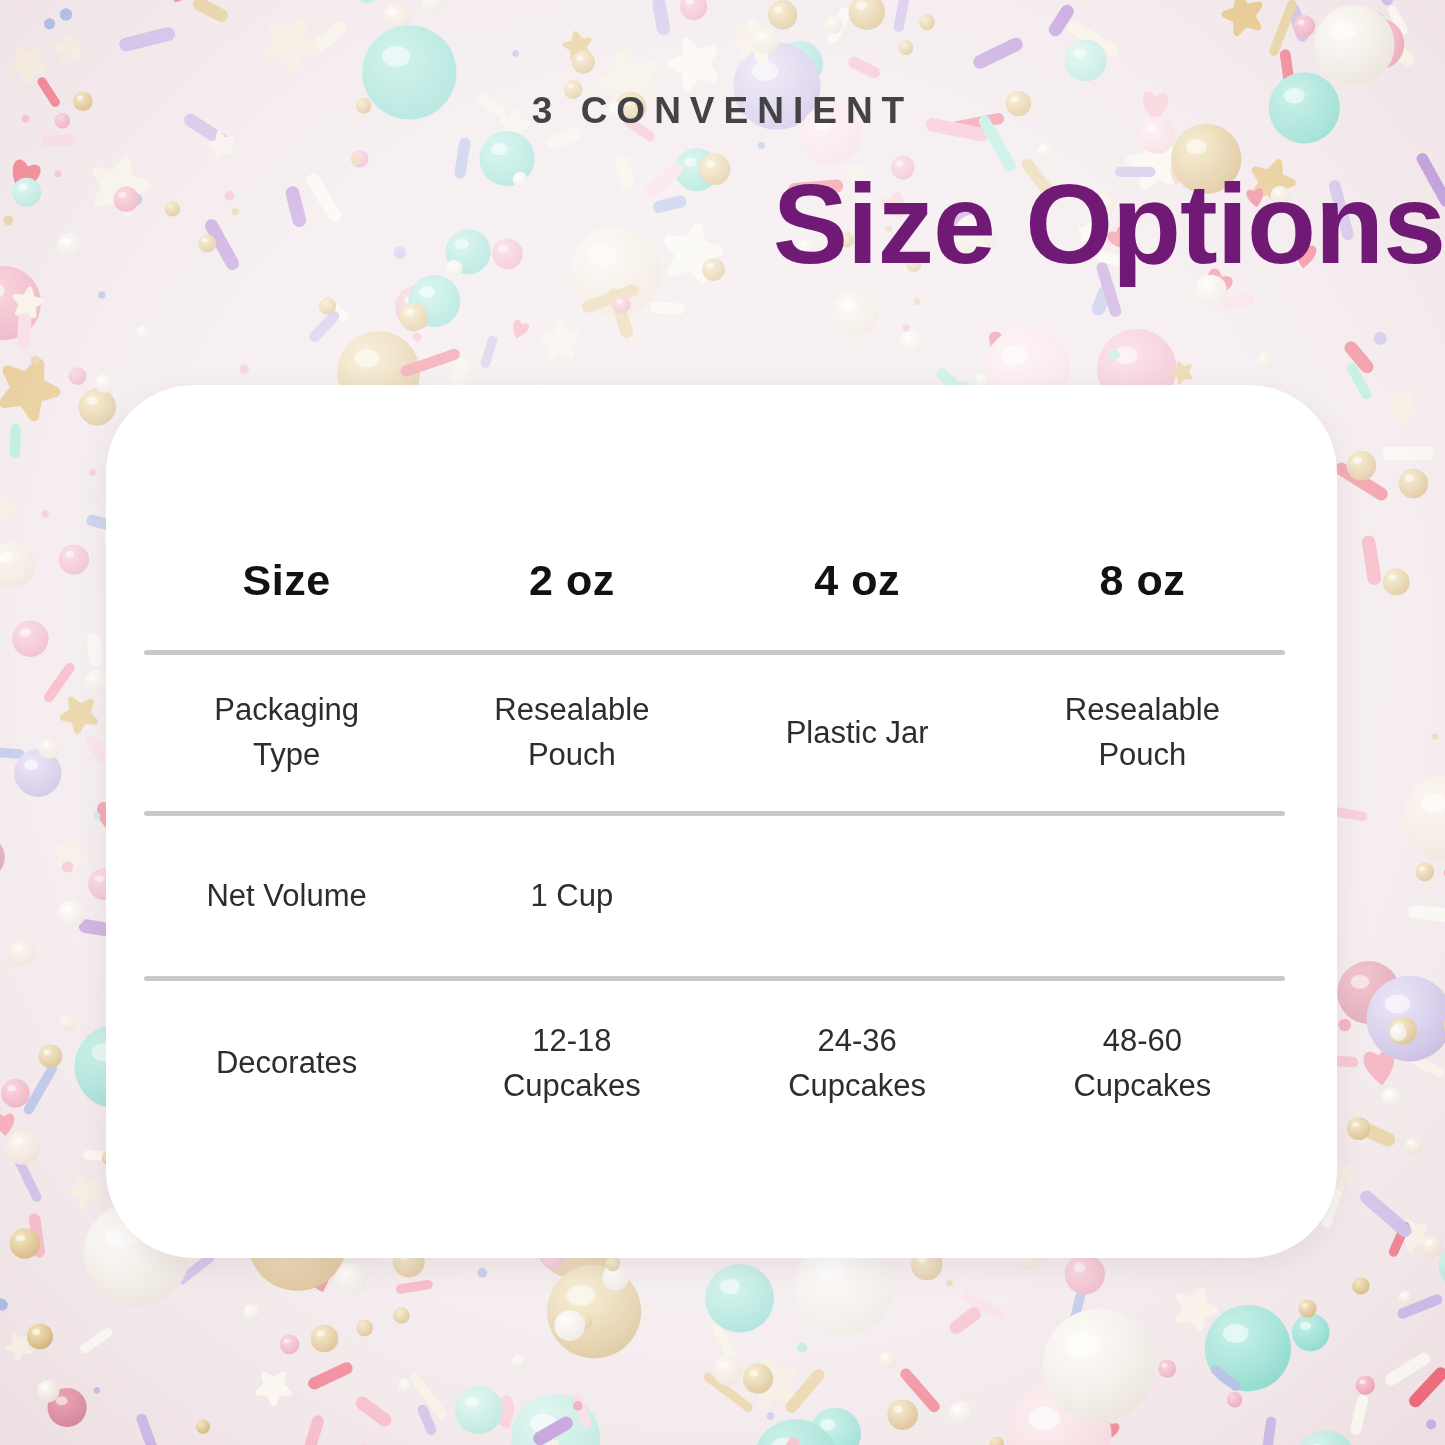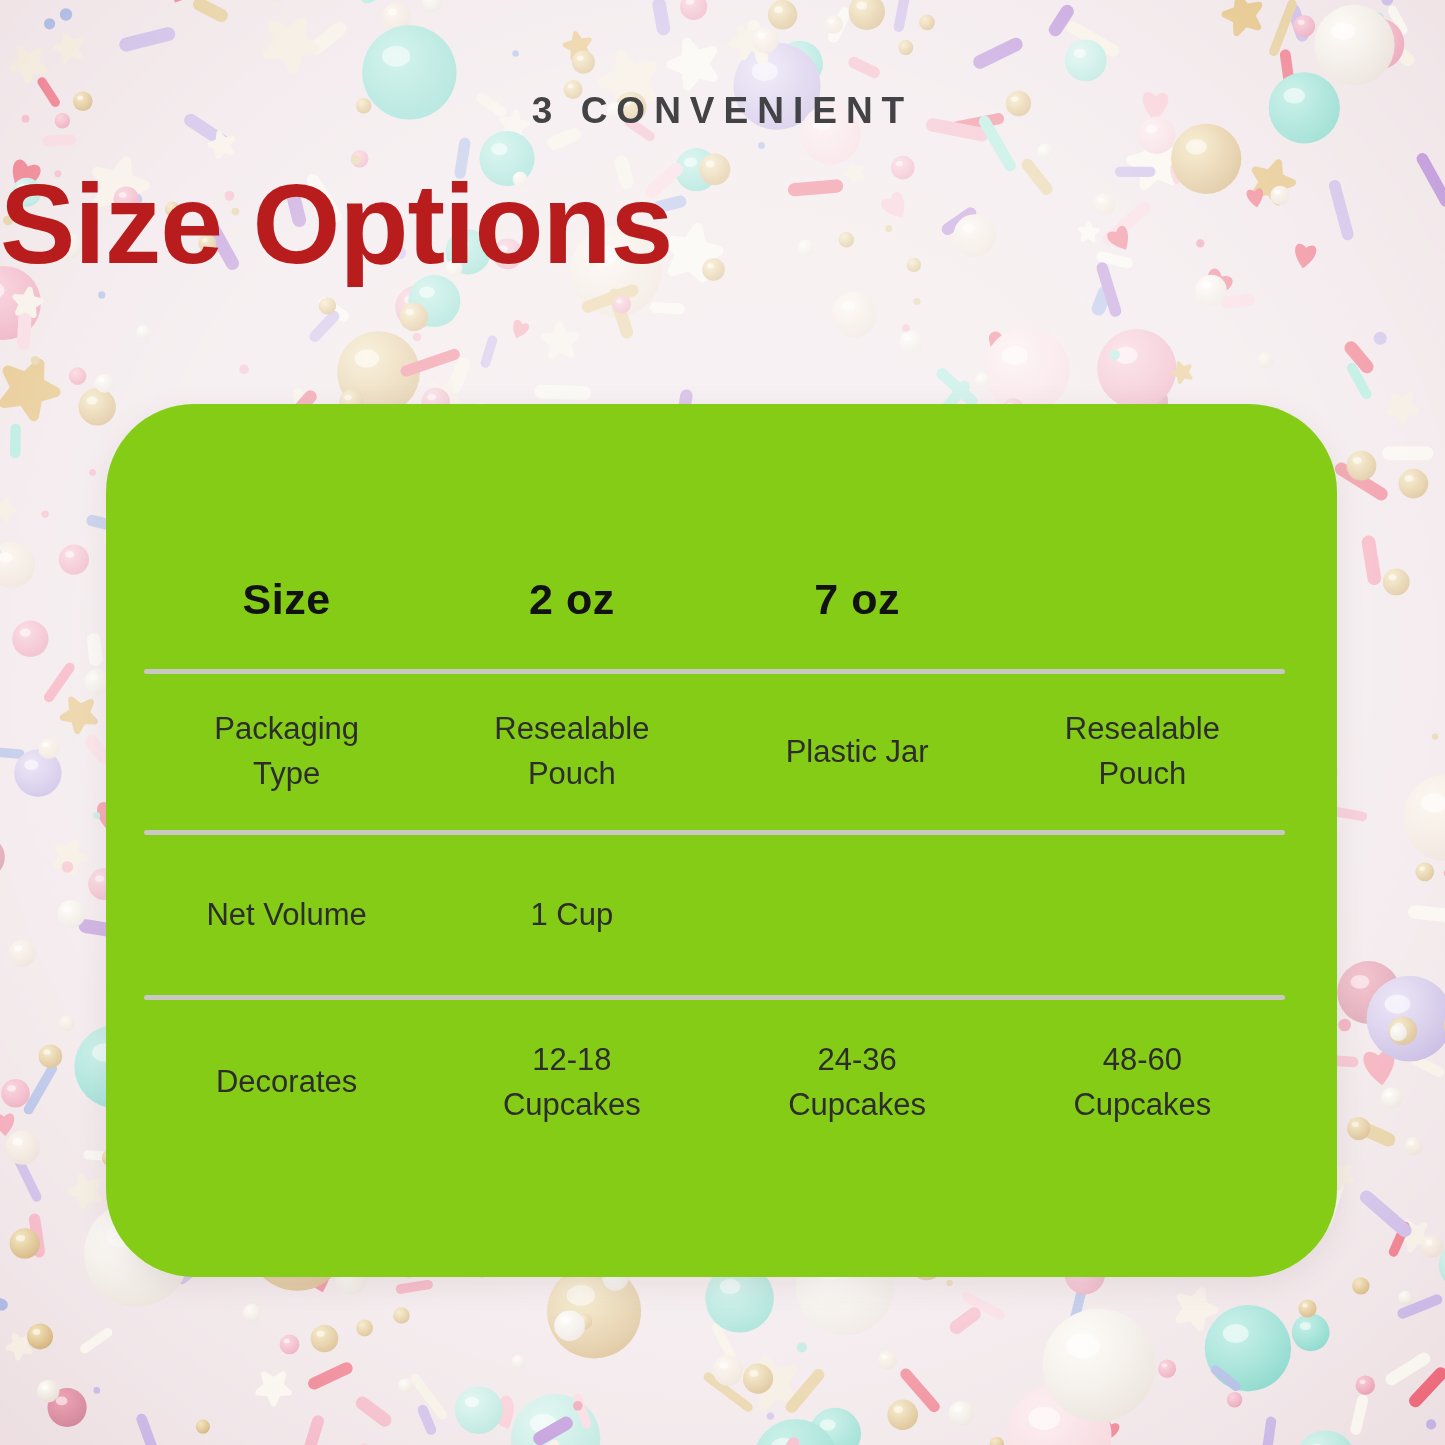--- a/index.html
+++ b/index.html
@@ -21,27 +21,27 @@
         rgba(255,255,255,0.14) 100%);
   }
   .eyebrow{
     position:absolute;top:92px;left:0;width:1445px;
     text-align:center;
     font-size:37px;font-weight:600;letter-spacing:9px;
     color:#434345;line-height:1;
   }
   .big-title{
     position:absolute;top:163px;left:0;width:1445px;
-    text-align:left;
+    text-align:right;
     font-size:113px;font-weight:800;letter-spacing:-1px;
-    color:#b91c1c;line-height:1.08;
+    color:#701a75;line-height:1.08;
   }
   .card{
-    position:absolute;left:106px;top:404px;width:1231px;height:873px;
-    background:#84cc16;border-radius:88px;
+    position:absolute;left:106px;top:385px;width:1231px;height:873px;
+    background:#ffffff;border-radius:88px;
     box-shadow:0 8px 30px rgba(100,70,80,0.10);
   }
   .card-inner{
     box-sizing:border-box;width:100%;height:100%;
     padding:125px 52px 0 38px;
     display:flex;flex-direction:column;
   }
   .trow{
     display:grid;grid-template-columns:repeat(4,1fr);
     align-items:center;
@@ -996,21 +996,22 @@
 
   <div class="eyebrow">3 CONVENIENT</div>
   <div class="big-title">Size Options</div>
 
   <div class="card">
     <div class="card-inner">
 
       <div class="trow head">
         <div class="hcell">Size</div>
         <div class="hcell">2 oz</div>
-        <div class="hcell">7 oz</div>
+        <div class="hcell">4 oz</div>
+        <div class="hcell">8 oz</div>
       </div>
 
       <div class="divider"></div>
 
       <div class="trow r1">
         <div class="cell">
             <span>Packaging Type</span>
           </div>
         <div class="cell">
             <span>Resealable Pouch</span>

